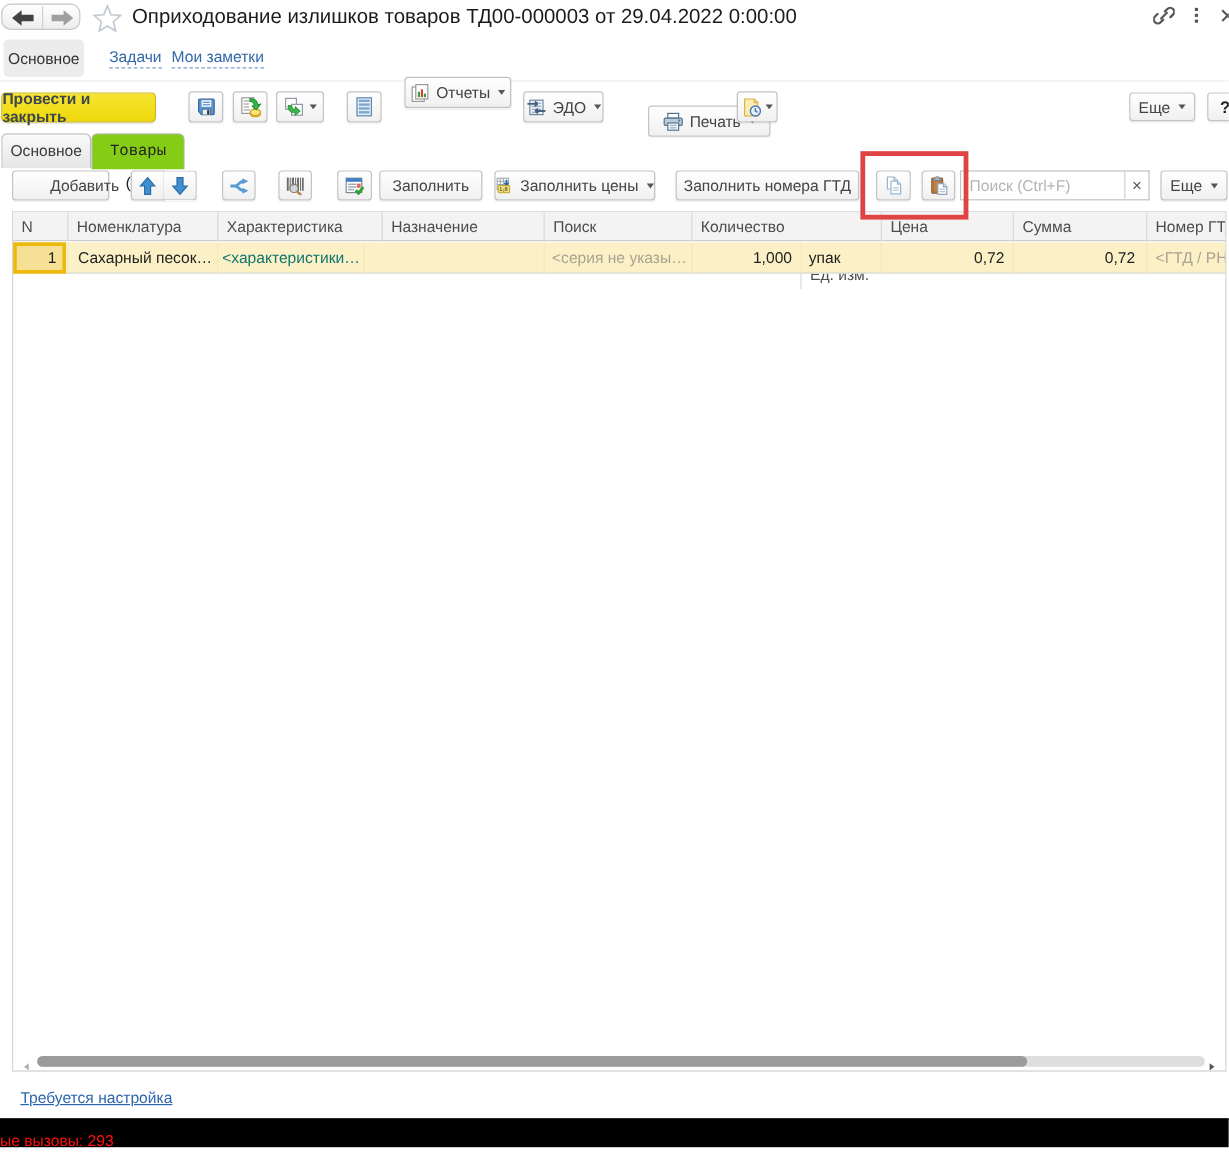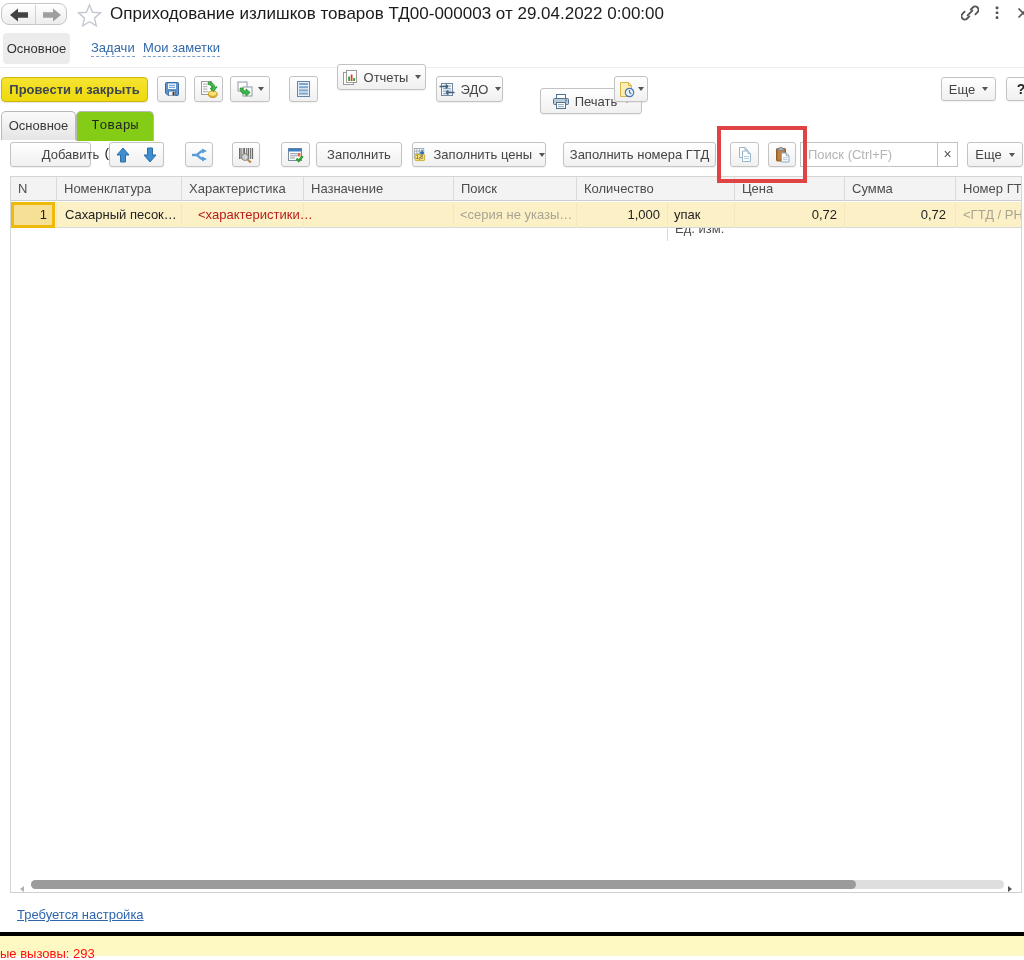--- a/index.html
+++ b/index.html
@@ -52,21 +52,21 @@
 <svg class="abs" style="left:1017px;top:7px;" width="12" height="12" viewBox="0 0 12 12">
     <path d="M1.5 1.5 L10.5 10.5 M10.5 1.5 L1.5 10.5" stroke="#565656" stroke-width="1.7"></path>
   </svg>
 
 <div class="abs" style="left:3px;top:33px;width:67px;height:31px;background:#ececec;border-radius:4px;text-align:center;line-height:31px;color:#333;">Основное</div>
 <div class="abs" style="left:91px;top:40px;"><span class="link dashu">Задачи</span></div>
 <div class="abs" style="left:143px;top:40px;"><span class="link dashu">Мои заметки</span></div>
 
 <div class="abs" style="left:0;top:67px;width:1024px;height:1px;background:#ededed;"></div>
 
-<div class="abs" style="left:1px;top:77px;width:147px;height:25px;border:1px solid #ccb708;border-radius:4px;background:linear-gradient(#f6e431,#eed90b);display:flex;align-items:center;justify-content:center;font-weight:bold;color:#3e464e;box-shadow:0 1px 1px rgba(0,0,0,0.1);">Провести и закрыть</div>
+<div class="abs" style="left:1px;top:77px;width:129px;height:25px;border:1px solid #ccb708;border-radius:4px;background:linear-gradient(#f6e431,#eed90b);display:flex;align-items:center;justify-content:center;font-weight:bold;color:#3e464e;box-shadow:0 1px 1px rgba(0,0,0,0.1);">Провести и закрыть</div>
 
 <div class="btn" style="left:157px;top:76px;width:29px;">
   <svg width="16" height="16" viewBox="0 0 16 16">
       <path d="M1.5 2.5 a1 1 0 0 1 1-1 h11 a1 1 0 0 1 1 1 v11 a1 1 0 0 1 -1 1 h-9.5 l-2.5-2.5 Z" fill="#5e93cd" stroke="#3a68a0"></path>
       <rect x="4" y="2.5" width="8" height="5.5" fill="#f6f9fc"></rect>
       <rect x="5" y="3.8" width="6" height="1" fill="#5e93cd"></rect>
       <rect x="5" y="5.8" width="6" height="1" fill="#5e93cd"></rect>
       <path d="M4.5 14.5 v-4.5 h7 v4.5" fill="#f0f0f0" stroke="#3a68a0" stroke-width="0.8"></path>
       <rect x="8.6" y="10.8" width="1.9" height="3.7" fill="#333"></rect>
     </svg>
@@ -246,42 +246,42 @@
     <span>Еще</span>
     <span class="caret"></span>
   </div>
 
 <div class="abs" style="left:10px;top:176px;width:1012px;height:717px;border-left:1px solid #d5d5d5;border-right:1px solid #d5d5d5;border-top:1px solid #d5d5d5;border-bottom:1px solid #cfcfcf;">
 
   <div class="abs" style="left:0;top:0;width:1010px;height:24px;background:#f3f3f3;border-bottom:1px solid #cdcdcd;">
     <div class="hcell" style="left:0;width:45px;border-left:none;">N</div>
     <div class="hcell" style="left:45px;width:125px;">Номенклатура</div>
     <div class="hcell" style="left:170px;width:122px;">Характеристика</div>
-    <div class="hcell" style="left:292px;width:150px;">Назначение</div>
+    <div class="hcell" style="left:307px;width:150px;">Назначение</div>
     <div class="hcell" style="left:442px;width:123px;">Поиск</div>
     <div class="hcell" style="left:565px;width:91px;">Количество</div>
     <div class="hcell" style="left:656px;width:67px;margin-top:40px;">Ед. изм.</div>
     <div class="hcell" style="left:723px;width:110px;">Цена</div>
     <div class="hcell" style="left:833px;width:111px;">Сумма</div>
     <div class="hcell" style="left:944px;width:66px;">Номер ГТД</div>
   </div>
 
   <div class="abs" style="left:0;top:25px;width:1010px;height:26px;background:#fcf1c6;border-bottom:1px solid #d8d8d8;">
     <div class="abs" style="left:45px;top:0;width:1px;height:26px;background:#f3e8bd;"></div>
     <div class="abs" style="left:170px;top:0;width:1px;height:26px;background:#f3e8bd;"></div>
     <div class="abs" style="left:292px;top:0;width:1px;height:26px;background:#f3e8bd;"></div>
     <div class="abs" style="left:442px;top:0;width:1px;height:26px;background:#f3e8bd;"></div>
     <div class="abs" style="left:565px;top:0;width:1px;height:26px;background:#f3e8bd;"></div>
     <div class="abs" style="left:656px;top:0;width:1px;height:26px;background:#f3e8bd;"></div>
     <div class="abs" style="left:723px;top:0;width:1px;height:26px;background:#f3e8bd;"></div>
     <div class="abs" style="left:833px;top:0;width:1px;height:26px;background:#f3e8bd;"></div>
     <div class="abs" style="left:944px;top:0;width:1px;height:26px;background:#f3e8bd;"></div>
     <div class="rcell" style="left:0;width:44px;border:3px solid #edb90a;background:#f6e096;height:26px;line-height:20px;text-align:right;padding-right:5px;color:#222;">1</div>
     <div class="rcell" style="left:54px;width:116px;color:#222;">Сахарный песок…</div>
-    <div class="rcell" style="left:187px;width:115px;color:#b91c1c;">&lt;характеристики…</div>
+    <div class="rcell" style="left:174px;width:115px;color:#0f766e;text-align:center;">&lt;характеристики…</div>
     <div class="rcell" style="left:449px;width:116px;color:#a9a392;">&lt;серия не указы…</div>
     <div class="rcell" style="left:565px;width:84px;text-align:right;color:#222;">1,000</div>
     <div class="rcell" style="left:663px;width:60px;color:#222;">упак</div>
     <div class="rcell" style="left:723px;width:103px;text-align:right;color:#222;">0,72</div>
     <div class="rcell" style="left:833px;width:102px;text-align:right;color:#222;">0,72</div>
     <div class="rcell" style="left:952px;width:58px;color:#a9a392;">&lt;ГТД / РНП</div>
   </div>
 
   <div class="abs" style="left:8px;top:704px;width:6px;height:8px;"><svg width="6" height="8" viewBox="0 0 6 8">
         <path d="M5 1 L1 4 L5 7 Z" fill="#b0b0b0"></path>
@@ -290,15 +290,15 @@
   <div class="abs" style="left:20px;top:703px;width:825px;height:9px;background:#9b9b9b;border-radius:5px;"></div>
   <div class="abs" style="left:996px;top:704px;width:6px;height:8px;"><svg width="6" height="8" viewBox="0 0 6 8">
         <path d="M1 1 L5 4 L1 7 Z" fill="#555"></path>
       </svg></div>
 </div>
 
 <div class="abs" style="left:717px;top:126px;width:90px;height:57px;border:4px solid #e04343;"></div>
 
 <div class="abs" style="left:1px;top:907px;padding-left:16px;"><span style="color:#2e66ad;text-decoration:underline;">Требуется настройка</span></div>
 
-<div class="abs" style="left:0;top:932px;width:1024px;height:24px;background:#fef9c3;border-top:4px solid #000000;">
+<div class="abs" style="left:0;top:932px;width:1024px;height:24px;background:#000000;border-top:1px solid #000000;">
   <div class="abs" style="left:0;top:10px;color:#ff0f0f;">ые вызовы: 293</div>
 </div>
 
 </body></html>

